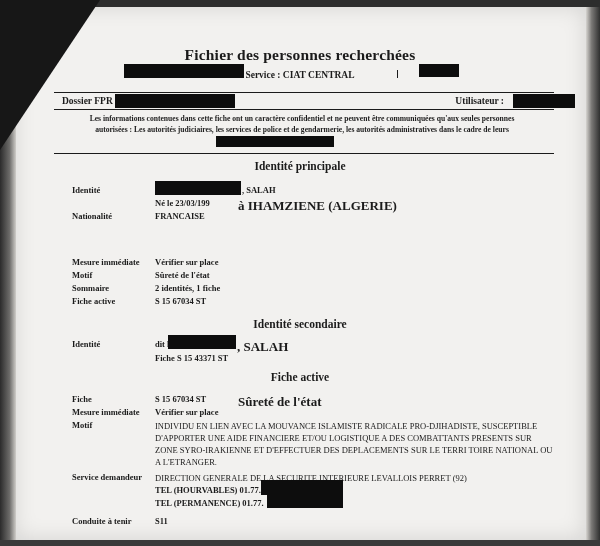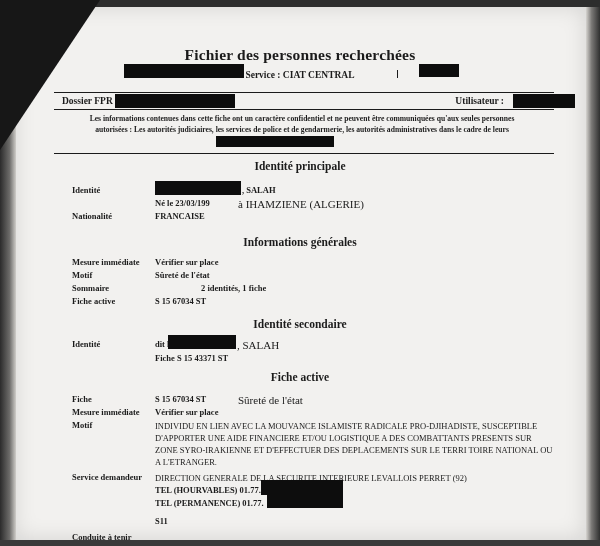--- a/index.html
+++ b/index.html
@@ -164,22 +164,22 @@
   .val-wide {
     position: absolute;
     left: 139px;
     width: 400px;
     font-size: 8.5px;
     font-weight: normal;
     line-height: 1.42;
   }
   .val2 {
     position: absolute;
-    font-size: 11px;
-    font-weight: normal;
+    font-size: 13px;
+    font-weight: bold;
   }
   
   .redact {
     position: absolute;
     background: #0d0d0d;
   }
   .tick {
     position: absolute;
     background: #1b1b1b;
     width: 1px;
@@ -221,27 +221,26 @@
 
     <div class="section-head sec-ident-principale">Identité principale</div>
     <div class="lbl" style="top:177px;">Identité</div>
     <div class="redact" style="left:139px; top:173px; width:86px; height:14px;"></div>
     <div class="val" style="left:226px; top:177px;">, SALAH</div>
     <div class="val" style="top:190px;">Né le  23/03/199</div>
     <div class="val2" style="left:222px; top:190px;">à  IHAMZIENE (ALGERIE)</div>
     <div class="lbl" style="top:203px;">Nationalité</div>
     <div class="val" style="top:203px;">FRANCAISE</div>
 
-    <div class="section-head sec-infos-generales">Informations générales</div>
     <div class="lbl" style="top:249px;">Mesure immédiate</div>
     <div class="val" style="top:249px;">Vérifier sur place</div>
     <div class="lbl" style="top:262px;">Motif</div>
     <div class="val" style="top:262px;">Sûreté de l'état</div>
     <div class="lbl" style="top:275px;">Sommaire</div>
-    <div class="val" style="top:275px;margin-left:46px;">2 identités, 1 fiche</div>
+    <div class="val" style="top:275px;">2 identités, 1 fiche</div>
     <div class="lbl" style="top:288px;">Fiche active</div>
     <div class="val" style="top:288px;">S 15 67034 ST</div>
 
     <div class="section-head sec-ident-secondaire">Identité secondaire</div>
     <div class="lbl" style="top:331px;">Identité</div>
     <div class="val" style="top:331px;">dit l</div>
     <div class="redact" style="left:152px; top:327px; width:68px; height:14px;"></div>
     <div class="val2" style="left:221px; top:331px;">, SALAH</div>
     <div class="val" style="top:345px;">Fiche  S 15 43371 ST</div>
 
@@ -252,17 +251,17 @@
     <div class="lbl" style="top:399px;">Mesure immédiate</div>
     <div class="val" style="top:399px;">Vérifier sur place</div>
     <div class="lbl" style="top:412px;">Motif</div>
     <div class="val-wide" style="top:412px;">INDIVIDU EN LIEN AVEC LA MOUVANCE ISLAMISTE RADICALE PRO-DJIHADISTE, SUSCEPTIBLE D'APPORTER UNE AIDE FINANCIERE ET/OU LOGISTIQUE A DES COMBATTANTS PRESENTS SUR ZONE SYRO-IRAKIENNE ET D'EFFECTUER DES DEPLACEMENTS SUR LE TERRI TOIRE NATIONAL OU A L'ETRANGER.</div>
     <div class="lbl" style="top:464px;">Service demandeur</div>
     <div class="val-wide" style="top:464px;">DIRECTION GENERALE DE LA SECURITE INTERIEURE LEVALLOIS PERRET (92)</div>
     <div class="val" style="top:477px;">TEL (HOURVABLES) 01.77.</div>
     <div class="redact" style="left:245px; top:472px; width:82px; height:15px;"></div>
     <div class="val" style="top:490px;">TEL (PERMANENCE) 01.77.</div>
     <div class="redact" style="left:251px; top:486px; width:76px; height:14px;"></div>
-    <div class="lbl" style="top:508px;margin-top:16px;">Conduite à tenir</div>
+    <div class="lbl" style="top:508px;">Conduite à tenir</div>
     <div class="val" style="top:508px;">S11</div>
 
   </div>
 </div>
 
 </body></html>

